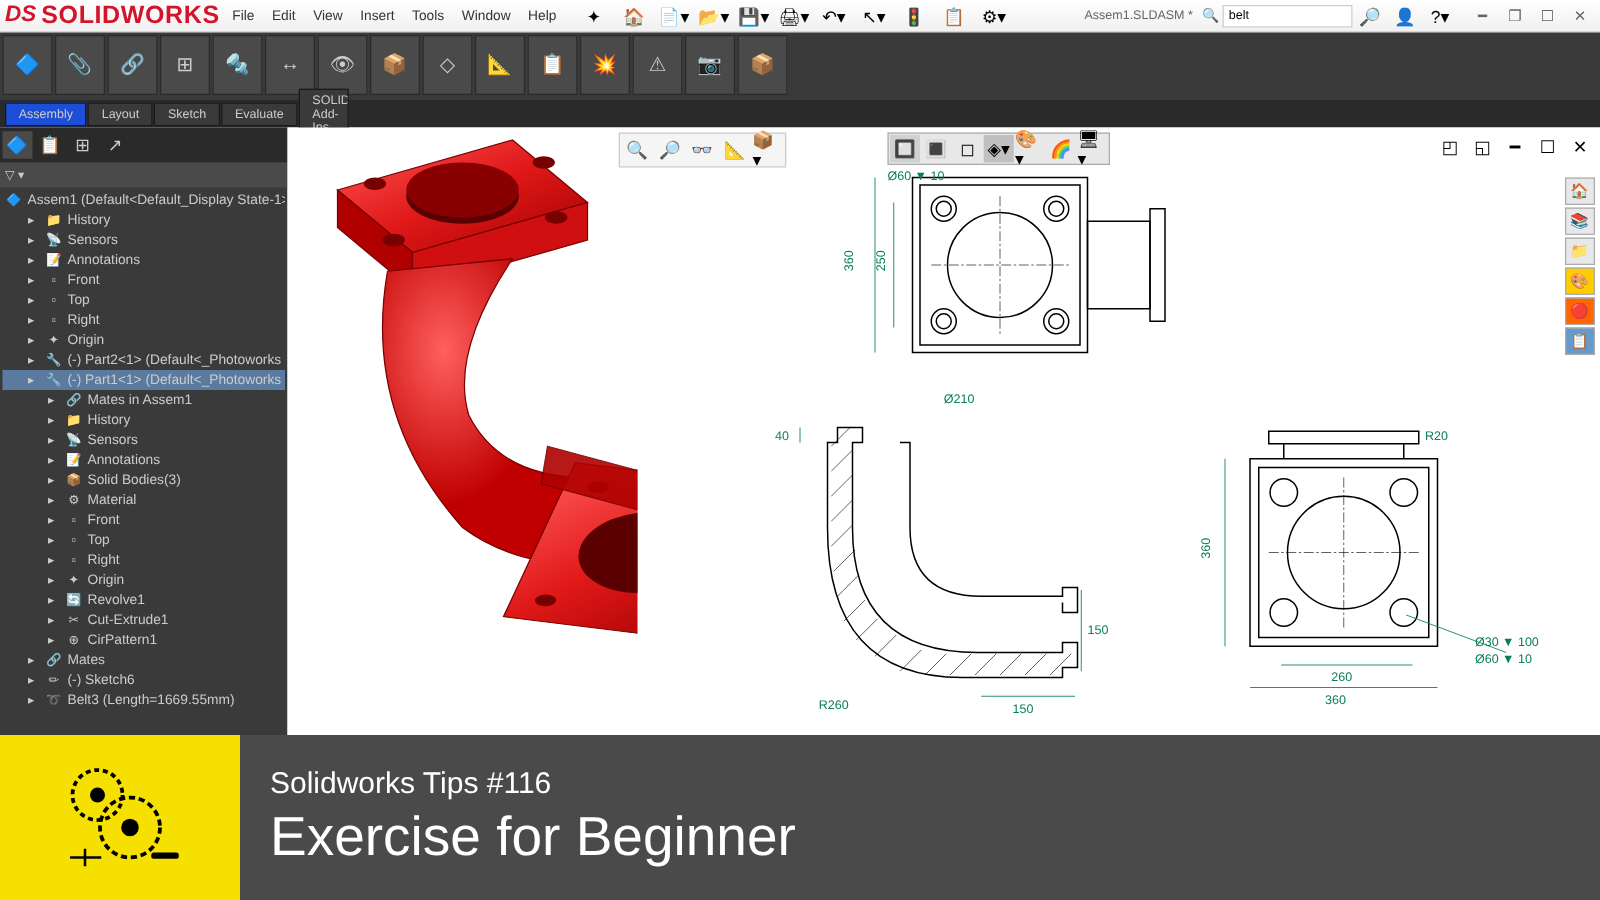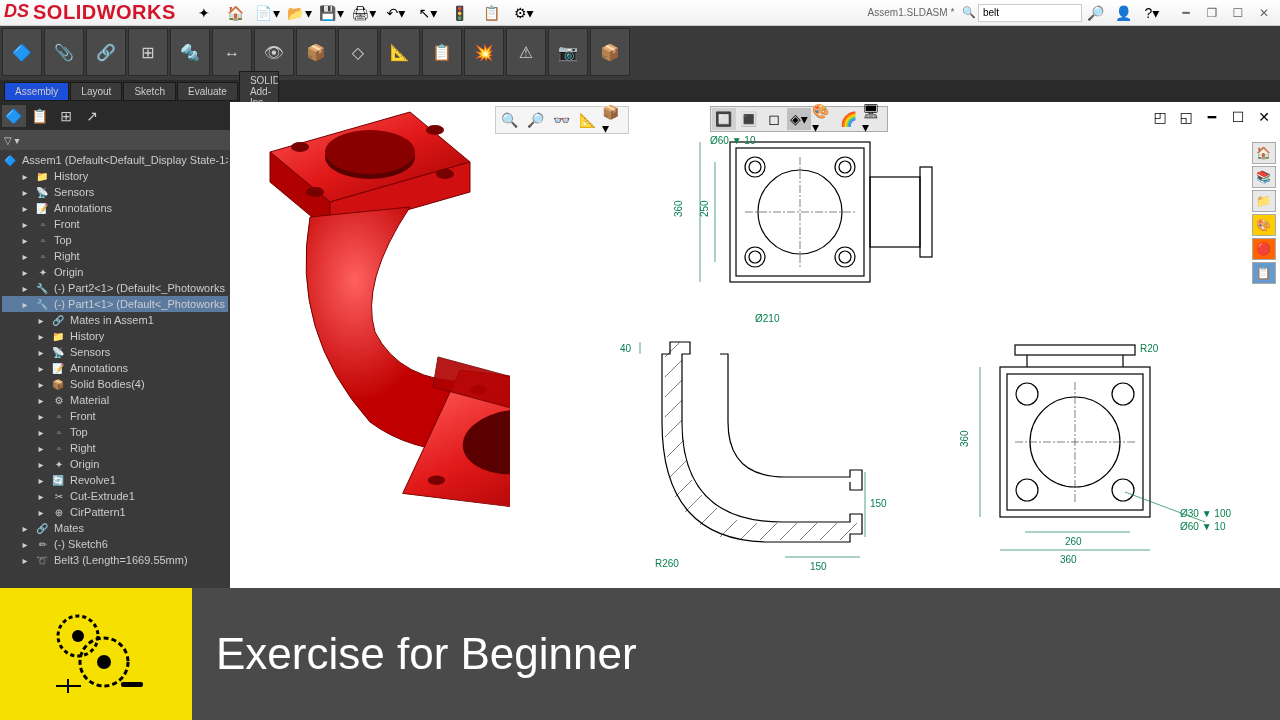--- a/index.html
+++ b/index.html
@@ -54,20 +54,29 @@
 .footer-title{font-size:44px;font-weight:300}
 </style>
 </head>
 <body>
 
 <div class="titlebar">
   <div class="logo">
     <span class="logo-mark">DS</span>
     <span class="logo-text">SOLIDWORKS</span>
   </div>
+  <div class="menubar">
+    <span class="menu-item">File</span>
+    <span class="menu-item">Edit</span>
+    <span class="menu-item">View</span>
+    <span class="menu-item">Insert</span>
+    <span class="menu-item">Tools</span>
+    <span class="menu-item">Window</span>
+    <span class="menu-item">Help</span>
+  </div>
   <div class="title-tools">
     <span class="tool-btn">✦</span>
     <span class="tool-btn">🏠</span>
     <span class="tool-btn">📄▾</span>
     <span class="tool-btn">📂▾</span>
     <span class="tool-btn">💾▾</span>
     <span class="tool-btn">🖨▾</span>
     <span class="tool-btn">↶▾</span>
     <span class="tool-btn">↖▾</span>
     <span class="tool-btn">🚦</span>
@@ -220,21 +229,21 @@
             <span>Sensors</span>
           </div>
           <div class="tree-item indent2">
             <span class="tree-icon">▸</span>
             <span class="tree-icon">📝</span>
             <span>Annotations</span>
           </div>
           <div class="tree-item indent2">
             <span class="tree-icon">▸</span>
             <span class="tree-icon">📦</span>
-            <span>Solid Bodies(4)</span>
+            <span>Solid Bodies(3)</span>
           </div>
           <div class="tree-item indent2">
             <span class="tree-icon">▸</span>
             <span class="tree-icon">⚙</span>
             <span>Material <not specified=""></not></span>
           </div>
           <div class="tree-item indent2">
             <span class="tree-icon">▸</span>
             <span class="tree-icon">▫</span>
             <span>Front</span>
@@ -448,15 +457,16 @@
     <svg width="120" height="100" viewBox="0 0 120 100">
       <circle cx="42" cy="32" r="20" fill="none" stroke="#000" stroke-width="3" stroke-dasharray="4 3"></circle>
       <circle cx="42" cy="32" r="6" fill="#000"></circle>
       <circle cx="68" cy="58" r="24" fill="none" stroke="#000" stroke-width="3" stroke-dasharray="5 3"></circle>
       <circle cx="68" cy="58" r="7" fill="#000"></circle>
       <path d="M 20 82 L 45 82 M 32 75 L 32 89" stroke="#000" stroke-width="2"></path>
       <rect x="85" y="78" width="22" height="5" rx="2" fill="#000"></rect>
     </svg>
   </div>
   <div class="footer-text">
+    <div class="footer-subtitle">Solidworks Tips #116</div>
     <div class="footer-title">Exercise for Beginner</div>
   </div>
 </div>
 
 </body></html>

